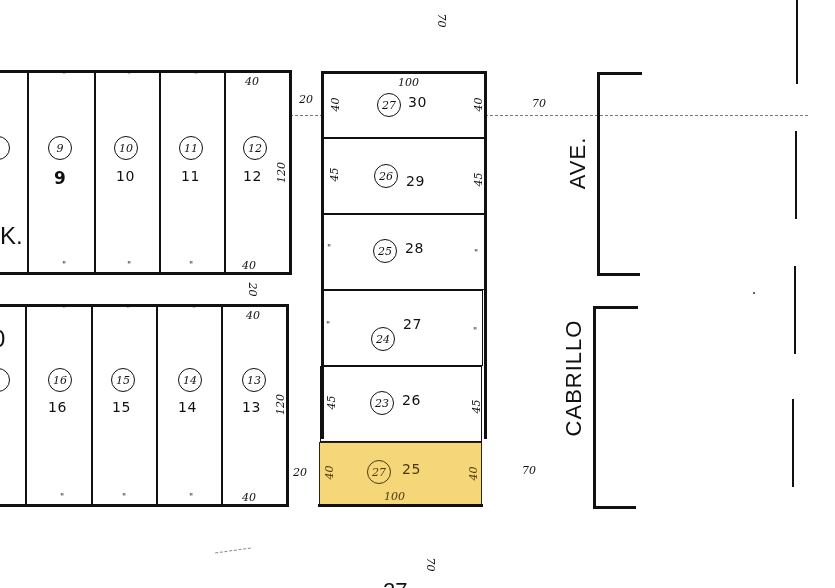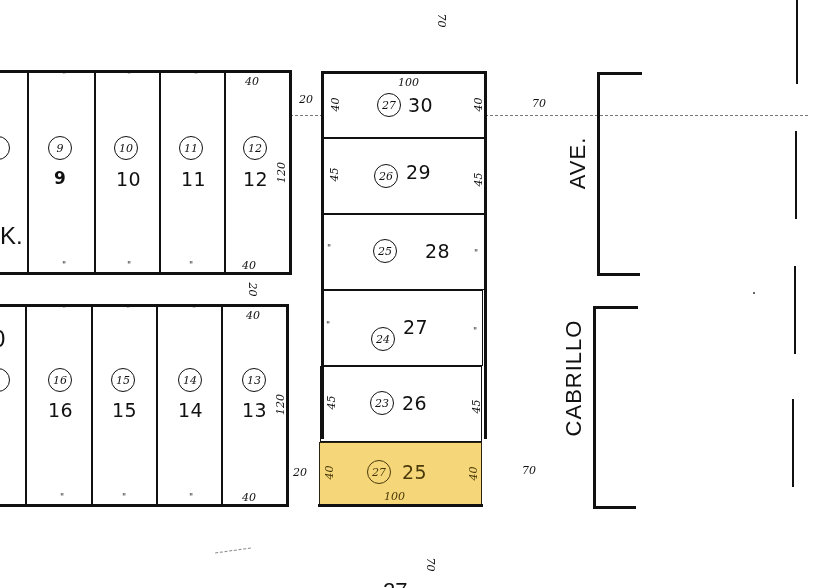--- a/index.html
+++ b/index.html
@@ -4,21 +4,21 @@
   <style>
     html, body { margin: 0; padding: 0; background: #ffffff; }
     body { width: 835px; height: 588px; position: relative; overflow: hidden;
            font-family: "Liberation Sans", sans-serif; color: #111; }
     .abs { position: absolute; }
     .line { position: absolute; background: #111; }
     .dash-h { position: absolute; height: 0; border-top: 1px dashed #777; }
     .lot { position: absolute; box-sizing: border-box; border: 1.5px solid #111; background: #fff; }
     .lot.hl { background: #f5d679; border-color: #2b2410; }
     .block-outline { position: absolute; box-sizing: border-box; border: 3px solid #111; background: transparent; pointer-events: none; }
-    .lotnum { position: absolute; font-size: 19px; font-weight: 500; letter-spacing: 0.5px; font-family: "DejaVu Sans", sans-serif; }
+    .lotnum { position: absolute; font-size: 14px; font-weight: 500; letter-spacing: 0.5px; font-family: "DejaVu Sans", sans-serif; }
     .circ { position: absolute; width: 24px; height: 24px; border: 1.5px solid #111; border-radius: 50%;
             box-sizing: border-box; display: flex; align-items: center; justify-content: center;
             font-family: "DejaVu Serif", serif; font-style: italic; font-size: 11px; }
     .dim { position: absolute; font-family: "DejaVu Serif", serif; font-style: italic; font-size: 11px; }
     .rot90 { transform: rotate(-90deg); transform-origin: center center; }
     .rotcw { transform: rotate(90deg); transform-origin: center center; }
     .street { position: absolute; font-family: "Liberation Sans", sans-serif; font-size: 22px; letter-spacing: 1px;
               transform: rotate(-90deg); transform-origin: center center; white-space: nowrap; }
     .hl-text { color: #4a3a0a; }
     .hl-circ { border-color: #4a3a0a; }
@@ -117,26 +117,26 @@
     <div class="line" style="left:318px;top:504px;width:165px;height:3px;"></div>
 
     <div class="dim" style="left:398px;top:76px;">100</div>
 
     <div class="circ" style="left:377px;top:93px;">27</div>
     <div class="lotnum" style="left:408px;top:94px;">30</div>
     <div class="dim rot90" style="left:328px;top:98px;">40</div>
     <div class="dim rot90" style="left:471px;top:98px;">40</div>
 
     <div class="circ" style="left:374px;top:164px;">26</div>
-    <div class="lotnum" style="left:406px;top:161px;">29</div>
+    <div class="lotnum" style="left:406px;top:173px;">29</div>
     <div class="dim rot90" style="left:327px;top:168px;">45</div>
     <div class="dim rot90" style="left:471px;top:173px;">45</div>
 
     <div class="circ" style="left:373px;top:239px;">25</div>
-    <div class="lotnum" style="left:425px;top:240px;">28</div>
+    <div class="lotnum" style="left:405px;top:240px;">28</div>
     <div class="dim" style="left:327px;top:243px;font-size:9px;">"</div>
     <div class="dim" style="left:474px;top:248px;font-size:9px;">"</div>
 
     <div class="circ" style="left:371px;top:315px;margin-top:12px;">24</div>
     <div class="lotnum" style="left:403px;top:316px;">27</div>
     <div class="dim" style="left:326px;top:320px;font-size:9px;">"</div>
     <div class="dim" style="left:473px;top:326px;font-size:9px;">"</div>
 
     <div class="circ" style="left:370px;top:391px;">23</div>
     <div class="lotnum" style="left:402px;top:392px;">26</div>

